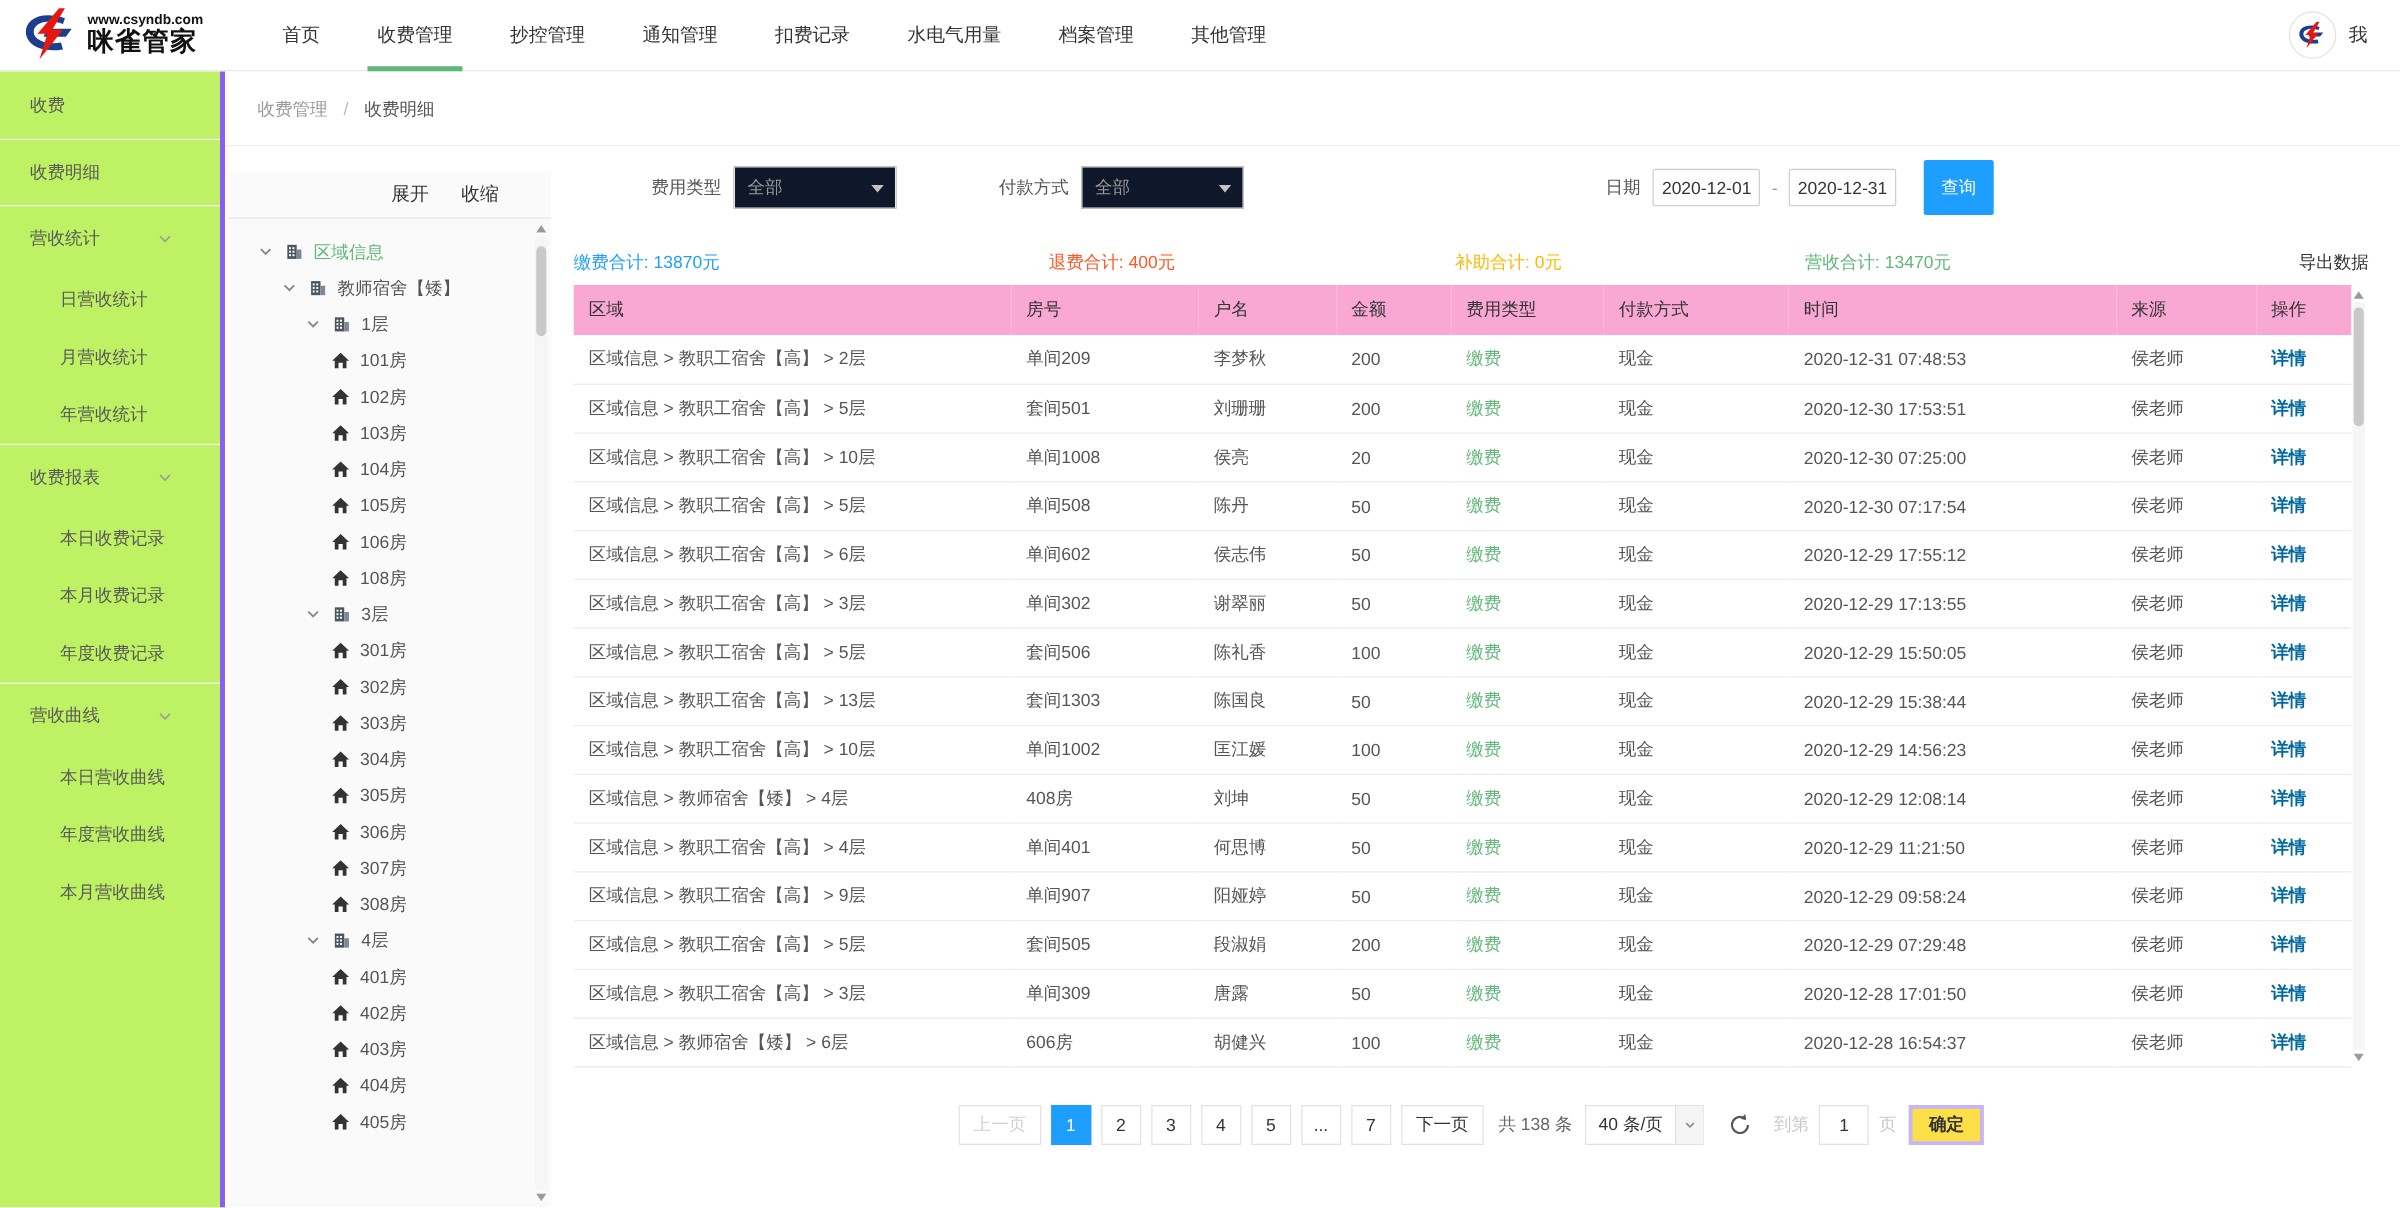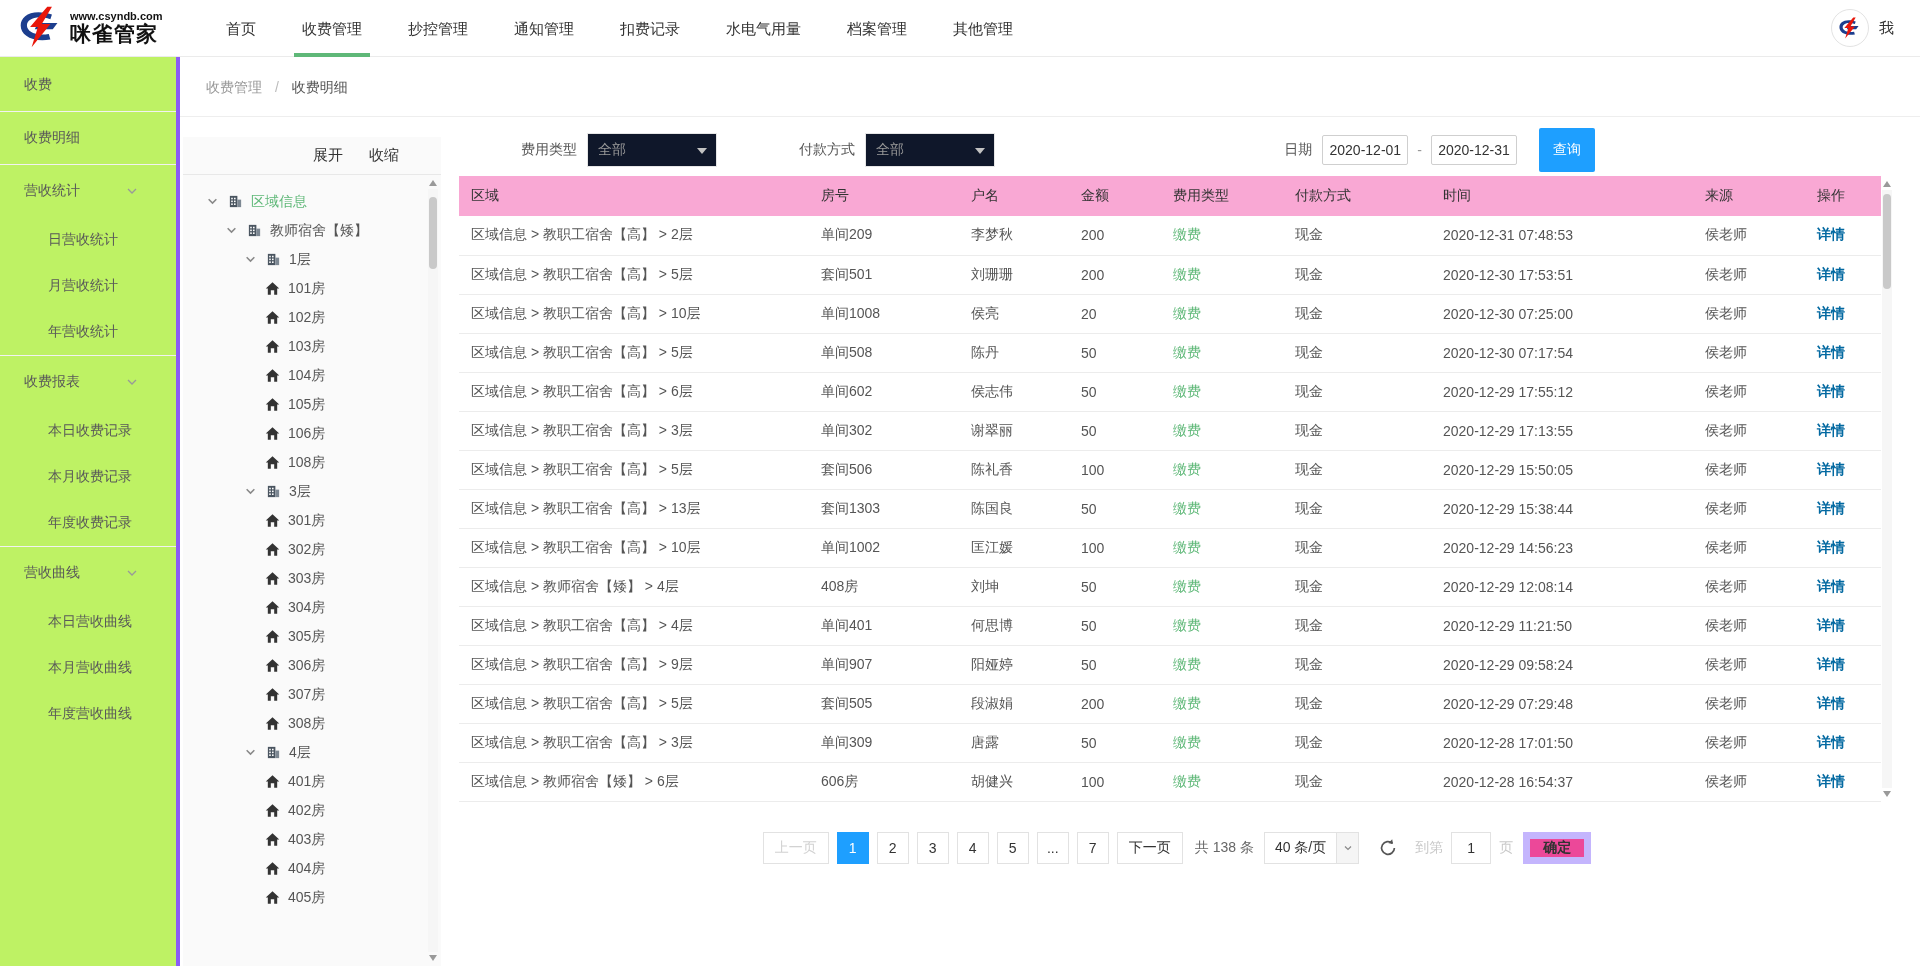--- a/index.html
+++ b/index.html
@@ -96,21 +96,21 @@
   .pg-box.page { padding:0; }
   .pg-box.active { background:#1E9FFF; border-color:#1E9FFF; color:#fff; }
   .pg-total { color:#666; margin:0 10px 0 4px; white-space:nowrap; }
   .pg-sizer { height:32px; border:1px solid #e2e2e2; display:flex; align-items:stretch; background:#fff; cursor:pointer; }
   .pg-sizer .ps-text { display:flex; align-items:center; padding:0 10px; color:#333; white-space:nowrap; }
   .pg-sizer .ps-arrow { width:22px; border-left:1px solid #e2e2e2; background:#f5f5f5; display:flex; align-items:center; justify-content:center; }
   .pg-refresh { margin:0 16px 0 18px; width:22px; height:22px; background:none; border:none; cursor:pointer; display:flex; align-items:center; justify-content:center; }
   .pg-goto-label { color:#c9c9c9; margin-right:8px; white-space:nowrap; }
   .pg-goto-input { width:40px; height:32px; border:1px solid #e2e2e2; text-align:center; color:#333; font-size:14px; font-family:inherit; }
   .pg-goto-suffix { color:#c9c9c9; margin:0 10px 0 8px; }
-  .pg-confirm { height:32px; padding:0 13px; border:7px solid #c4b5fd; background:#ec4899; font-weight:700; color:#333; font-size:14px; cursor:pointer; font-family:inherit; }
+  .pg-confirm { height:32px; padding:0 13px; border:3px solid #c4b5fd; background:#fde047; font-weight:700; color:#333; font-size:14px; cursor:pointer; font-family:inherit; }
 </style>
 </head>
 <body>
 
 <div class="app">
 
   <header class="topbar">
     <div class="brand">
       <span>
         <svg viewBox="0 0 64 52" width="50" height="42">
@@ -215,25 +215,25 @@
           <span class="side-label">营收曲线</span>
           <svg class="side-chevron" width="12" height="12" viewBox="0 0 12 12">
             <path d="M2 4 6 8 10 4" stroke="#999" stroke-width="1.3" fill="none"></path>
           </svg>
         </div>
         <div class="side-item" data-kind="sub">
           <span class="side-label">本日营收曲线</span>
 
         </div>
         <div class="side-item" data-kind="sub">
+          <span class="side-label">年度营收曲线</span>
+
+        </div>
+        <div class="side-item" data-kind="sub">
           <span class="side-label">本月营收曲线</span>
-
-        </div>
-        <div class="side-item" data-kind="sub">
-          <span class="side-label">年度营收曲线</span>
 
         </div>
     </aside>
 
     <main class="main">
       <div class="breadcrumb">
         <span class="bc-parent">收费管理</span>
         <span class="bc-sep">/</span>
         <span class="bc-current">收费明细</span>
       </div>
@@ -574,20 +574,39 @@
             </div>
             <div class="fg3">
               <span class="f-label">日期</span>
               <input class="date-input" value="2020-12-01" style="">
               <span class="date-dash">-</span>
               <input class="date-input" value="2020-12-31" style="">
               <button class="btn-query">查询</button>
             </div>
           </div>
 
+          <div class="summary">
+            <span class="sum" data-tone="blue">
+                <span>缴费合计:</span>
+                <span>13870元</span>
+              </span>
+              <span class="sum" data-tone="red">
+                <span>退费合计:</span>
+                <span>400元</span>
+              </span>
+              <span class="sum" data-tone="orange">
+                <span>补助合计:</span>
+                <span>0元</span>
+              </span>
+              <span class="sum" data-tone="green">
+                <span>营收合计:</span>
+                <span>13470元</span>
+              </span>
+            <span class="export">导出数据</span>
+          </div>
 
           <div class="table-wrap">
             <table>
               <thead>
                 <tr>
                   <th>区域</th>
                   <th>房号</th>
                   <th>户名</th>
                   <th>金额</th>
                   <th>费用类型</th>

